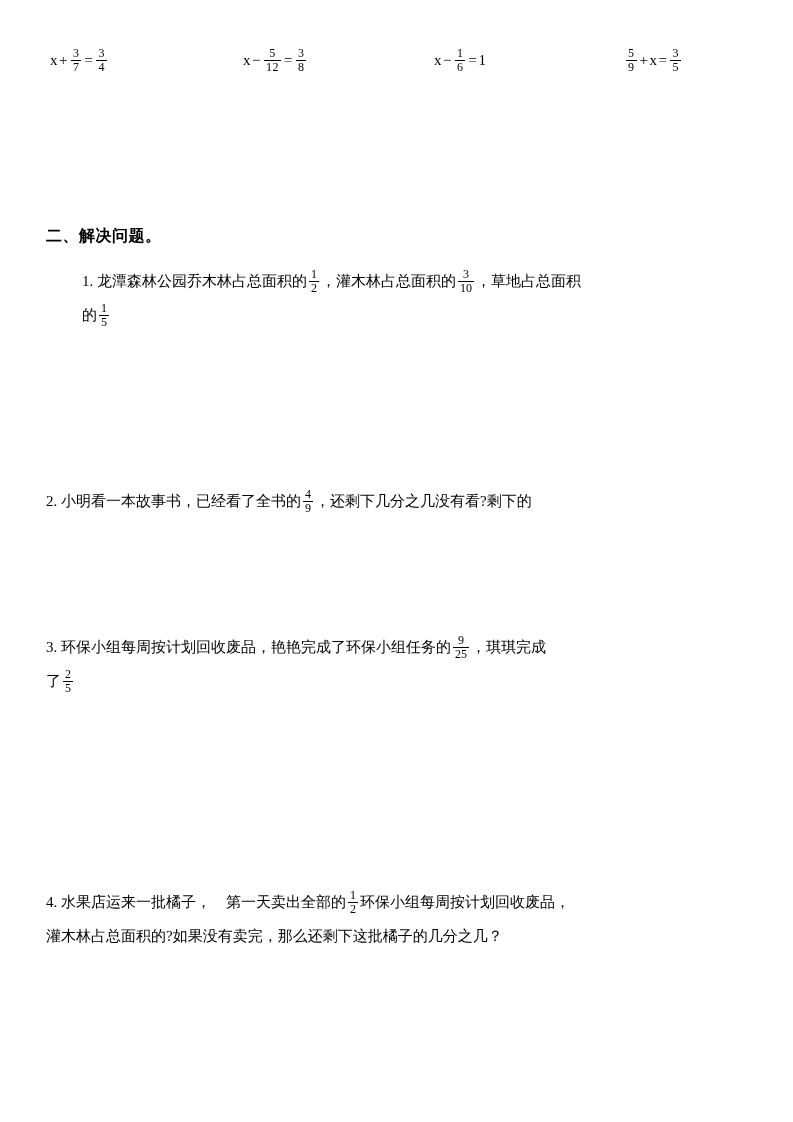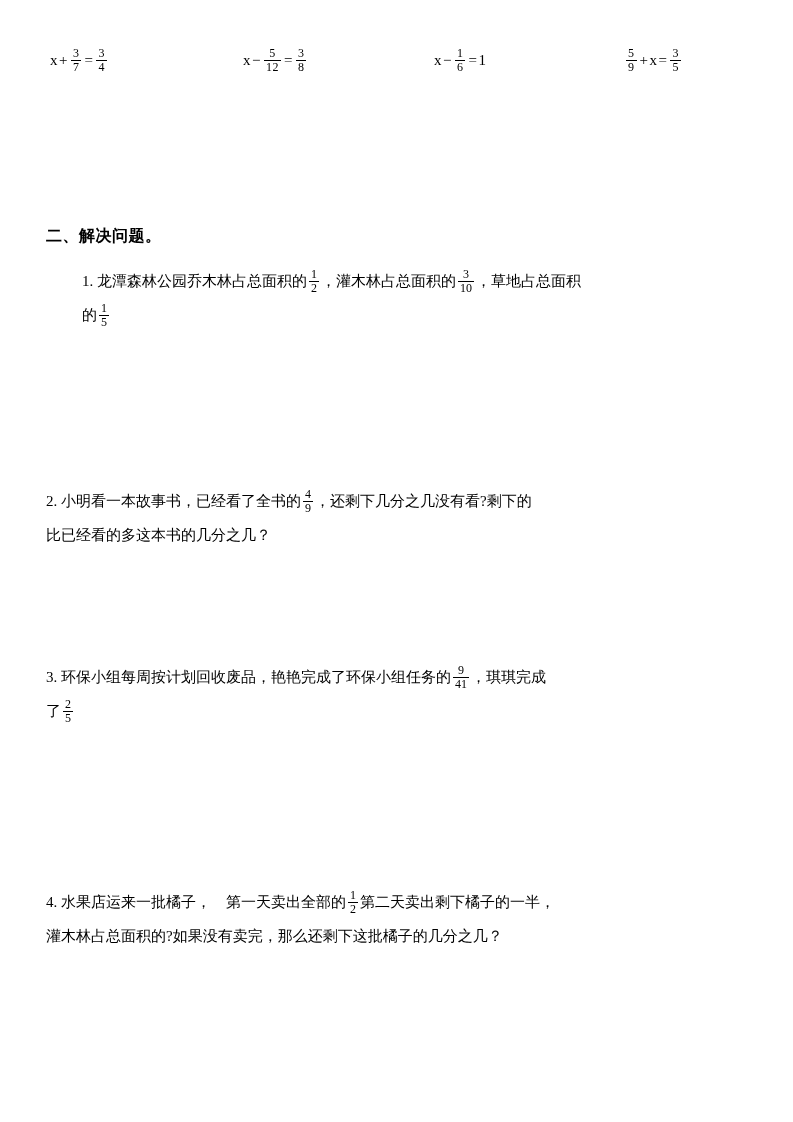--- a/index.html
+++ b/index.html
@@ -80,21 +80,21 @@
     position: absolute;
     left: 46px;
     width: 700px;
     font-size: 15px;
     line-height: 34px;
     text-align: justify;
   }
   .problem .line { display: block; }
   .p1 { top: 264px; margin-left: 36px; }
   .p2 { top: 447px; margin-top: 37px; }
-  .p3 { top: 660px; font-family: Liberation Serif, serif; }
+  .p3 { top: 630px; font-family: Liberation Serif, serif; }
   .p4 { top: 885px; }
 </style>
 </head>
 <body>
 
 <div class="page">
 
   <div class="eq-row">
 
     <div class="eq eq-1">
@@ -119,28 +119,27 @@
 
   <div class="problem p1">
     <span class="line"><span>1.</span>
       <span>龙潭森林公园乔木林占总面积的</span><span class="frac"><span class="num">1</span><span class="den">2</span></span><span>，灌木林占总面积的</span><span class="frac"><span class="num">3</span><span class="den">10</span></span><span>，草地占总面积</span></span>
     <span class="line"><span>的</span><span class="frac"><span class="num">1</span><span class="den">5</span></span></span>
   </div>
 
   <div class="problem p2">
     <span class="line"><span>2.</span>
       <span>小明看一本故事书，已经看了全书的</span><span class="frac"><span class="num">4</span><span class="den">9</span></span><span>，还剩下几分之几没有看?剩下的</span></span>
-    <span class="line">比已经看的多这本书的几分之几？</span>
   </div>
 
   <div class="problem p3">
     <span class="line"><span>3.</span>
-      <span>环保小组每周按计划回收废品，艳艳完成了环保小组任务的</span><span class="frac"><span class="num">9</span><span class="den">41</span></span><span>，琪琪完成</span></span>
+      <span>环保小组每周按计划回收废品，艳艳完成了环保小组任务的</span><span class="frac"><span class="num">9</span><span class="den">25</span></span><span>，琪琪完成</span></span>
     <span class="line"><span>了</span><span class="frac"><span class="num">2</span><span class="den">5</span></span></span>
   </div>
 
   <div class="problem p4">
     <span class="line"><span>4.</span>
-      <span>水果店运来一批橘子，　第一天卖出全部的</span><span class="frac"><span class="num">1</span><span class="den">2</span></span><span>第二天卖出剩下橘子的一半，</span></span>
+      <span>水果店运来一批橘子，　第一天卖出全部的</span><span class="frac"><span class="num">1</span><span class="den">2</span></span><span>环保小组每周按计划回收废品，</span></span>
     <span class="line">灌木林占总面积的?如果没有卖完，那么还剩下这批橘子的几分之几？</span>
   </div>
 
 </div>
 
 </body></html>

